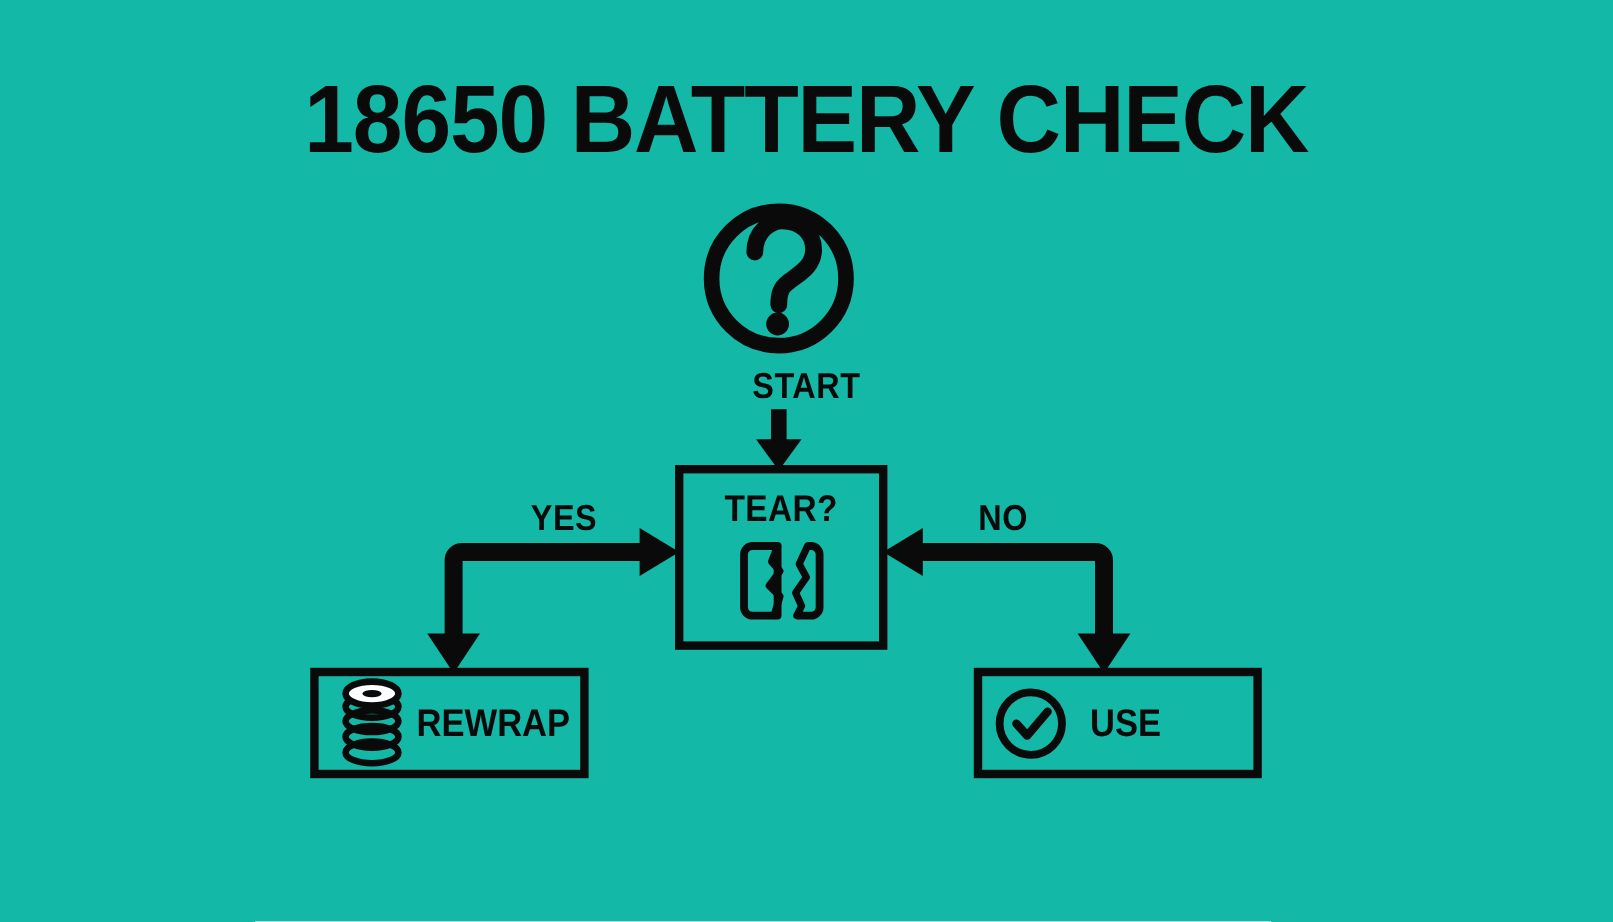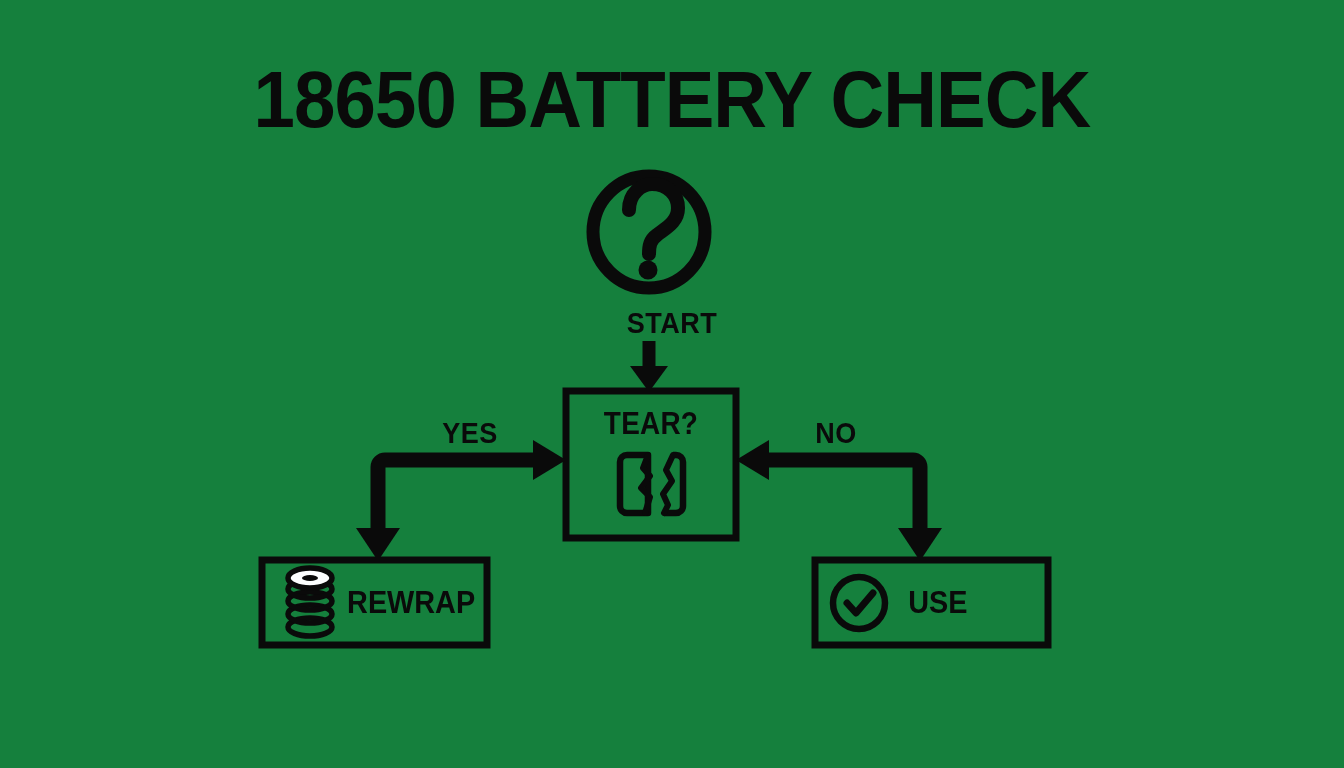--- a/index.html
+++ b/index.html
@@ -11,21 +11,21 @@
     width: 1344px;
     height: 768px;
     overflow: hidden;
     font-family: "Liberation Sans", sans-serif;
     background: #fdfeff;
   }
   #canvas {
     position: relative;
     width: 1344px;
     height: 768px;
-    background: #15803d;
+    background: #14b8a6;
   }
   .flow-svg {
     position: absolute;
     top: 0;
     left: 0;
     width: 1344px;
     height: 768px;
   }
   .title {
     position: absolute;

